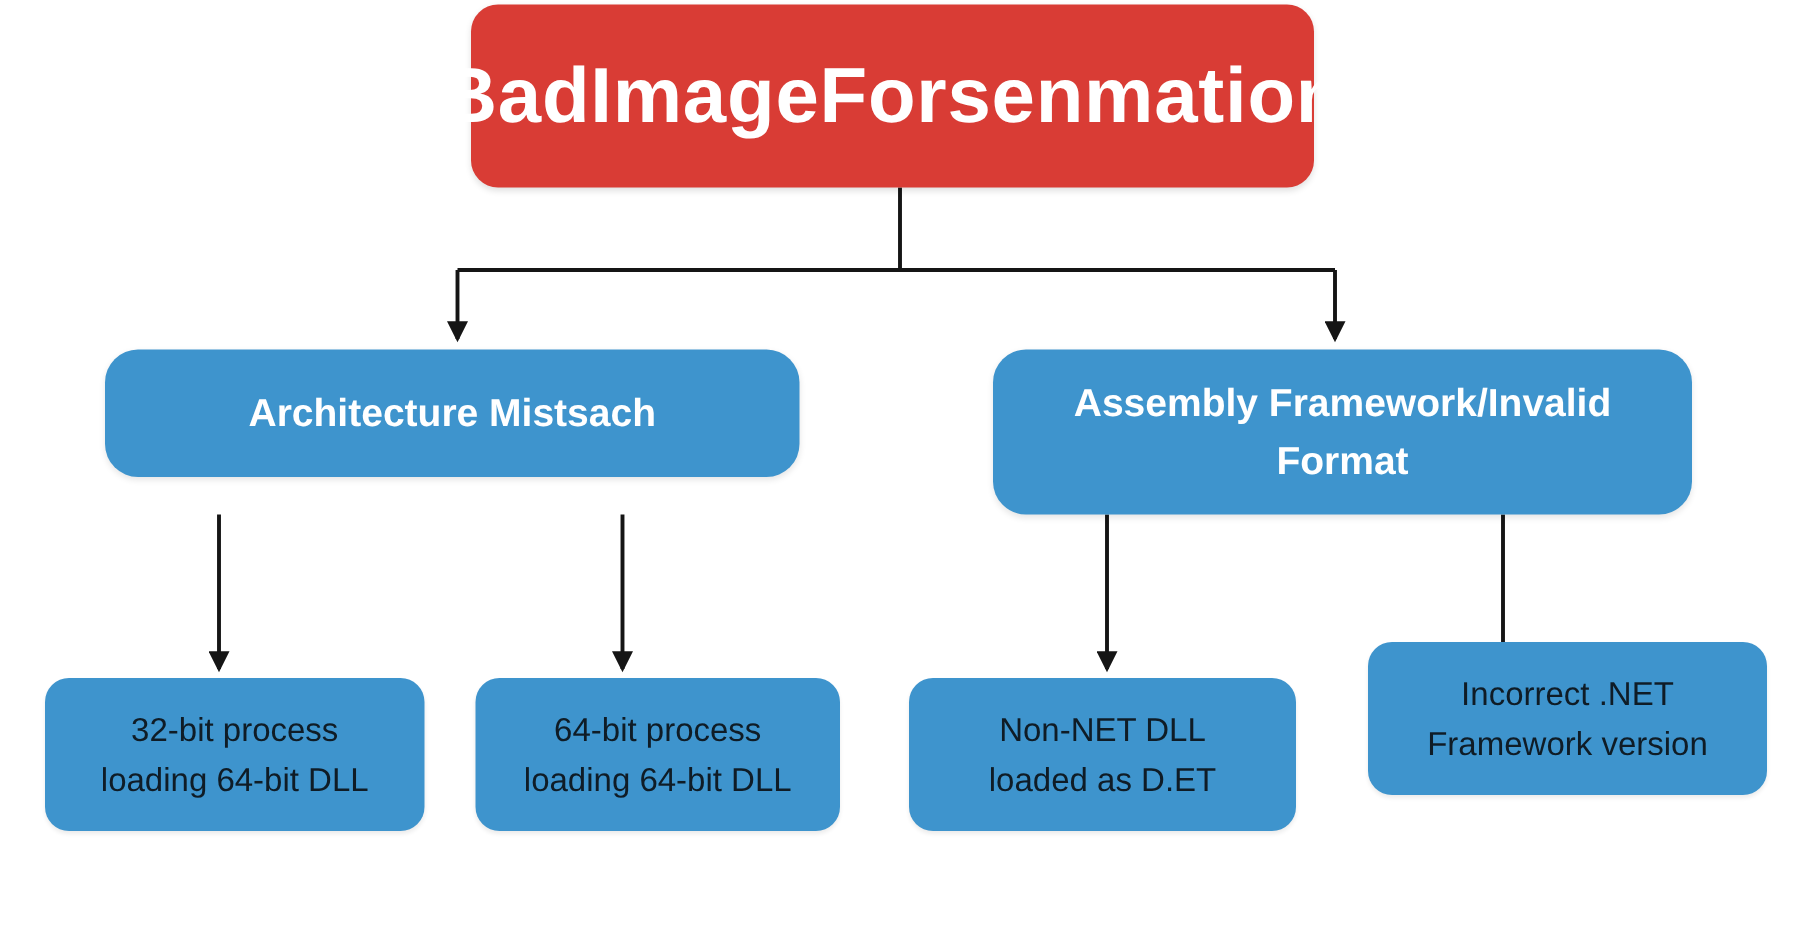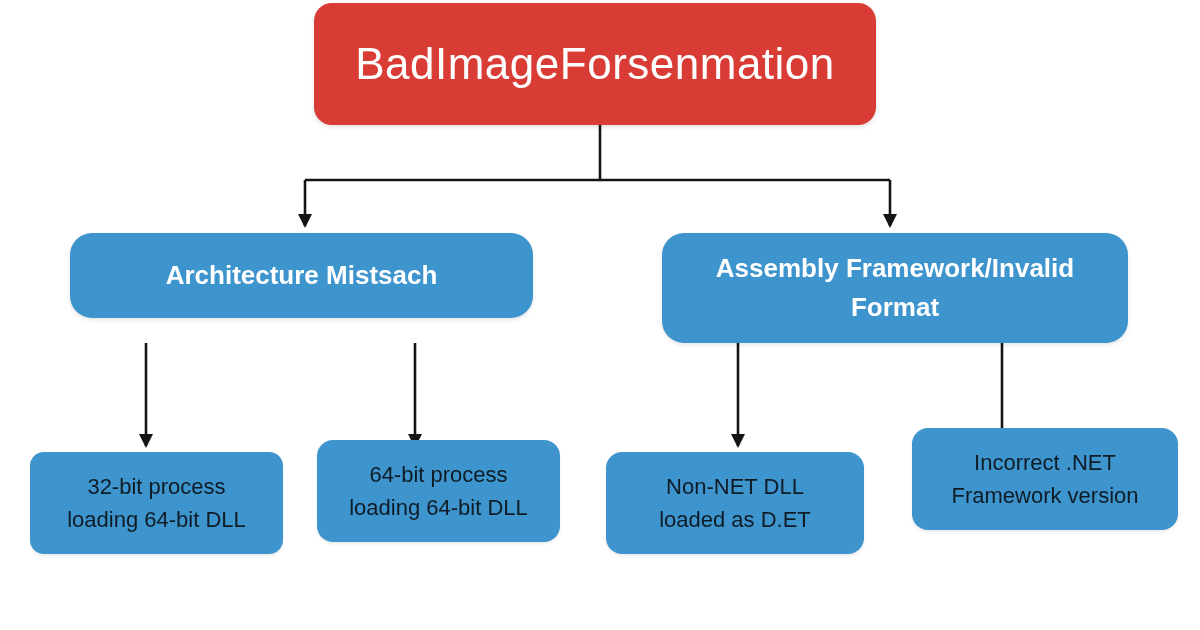--- a/index.html
+++ b/index.html
@@ -38,22 +38,22 @@
   .node .label span { display: block; }
   .node-root {
     left: 314px; top: 3px;
     width: 562px; height: 122px;
     background: var(--root-fill, #d93c35);
     border-radius: 18px;
     box-shadow: 0 2px 4px rgba(0,0,0,0.12);
   }
   .node-root .label {
     color: var(--root-text, #fff);
-    font-size: 44px;
-    font-weight: normal;
+    font-size: 52px;
+    font-weight: bold;
     letter-spacing: 0.5px;
   }
   .node-branch {
     background: var(--branch-fill, #3e94cd);
     border-radius: 22px;
     box-shadow: 0 2px 4px rgba(0,0,0,0.10);
   }
   .node-branch .label {
     color: var(--branch-text, #fff);
     font-size: 26px;
@@ -66,22 +66,22 @@
     background: var(--leaf-fill, #3e94cd);
     border-radius: 16px;
     box-shadow: 0 2px 3px rgba(0,0,0,0.08);
   }
   .node-leaf .label {
     color: var(--leaf-text, #0f1c26);
     font-size: 22px;
     font-weight: normal;
     line-height: 1.5;
   }
-  .node-leaf-0 { left: 30px;  top: 452px; width: 253px; height: 102px; border-radius: 14px; }
-  .node-leaf-1 { left: 317px; top: 440px; width: 243px; height: 102px; }
+  .node-leaf-0 { left: 30px;  top: 452px; width: 253px; height: 102px; }
+  .node-leaf-1 { left: 317px; top: 452px; width: 243px; height: 102px; }
   .node-leaf-2 { left: 606px; top: 452px; width: 258px; height: 102px; }
   .node-leaf-3 { left: 912px; top: 428px; width: 266px; height: 102px; }
 </style>
 </head>
 <body>
 
 <div class="stage">
 
   <svg class="connectors" viewBox="0 0 1200 630" xmlns="http://www.w3.org/2000/svg">
     <defs>

